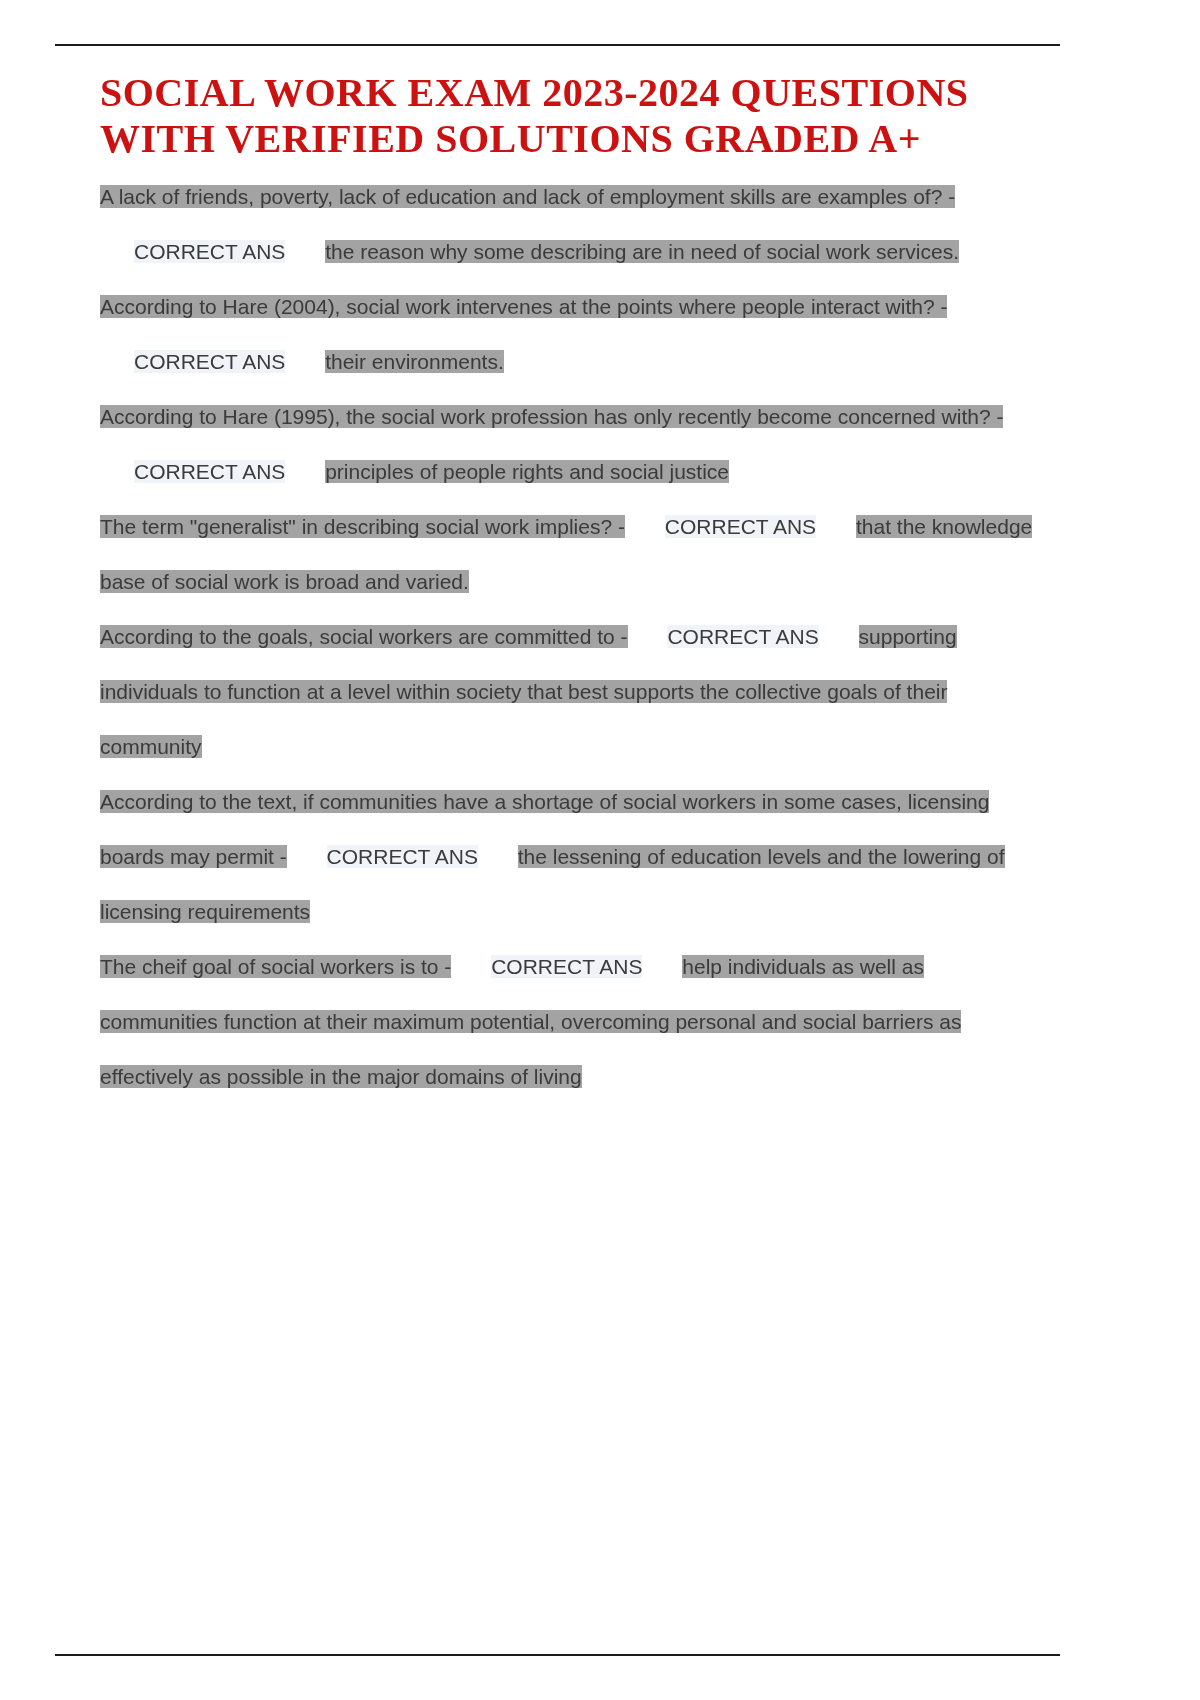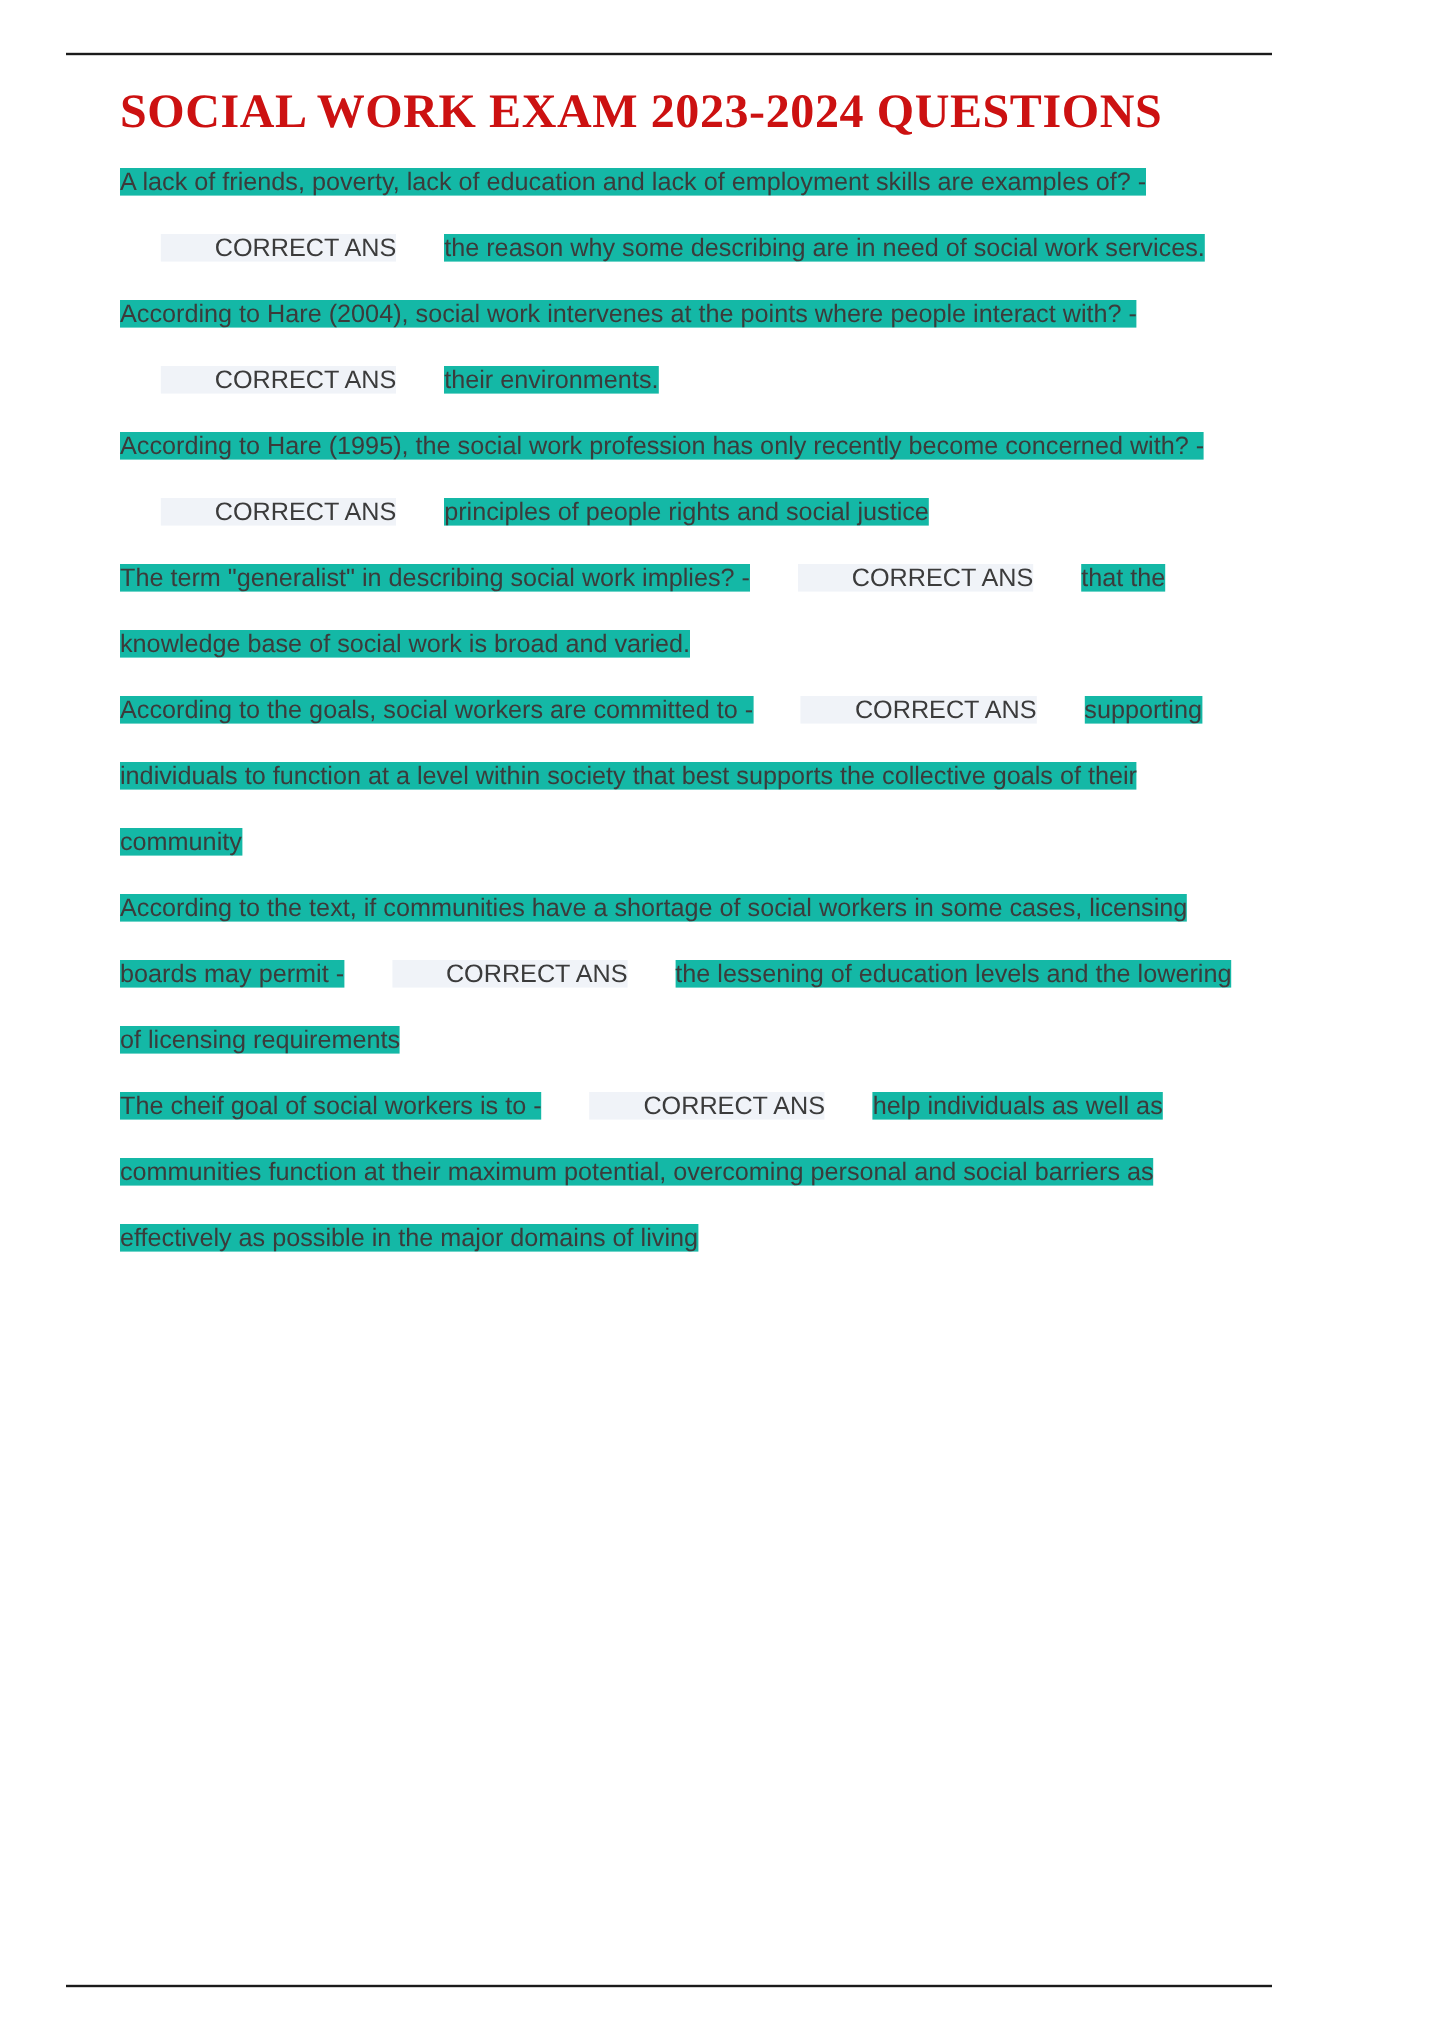--- a/index.html
+++ b/index.html
@@ -42,40 +42,40 @@
     letter-spacing: 0.5px;
   }
   .doc-title .title-line { display: block; }
   .qa {
     font-size: 21px;
     line-height: 55px;
     color: #3b3b3b;
     margin: 0;
   }
   .hl {
-    background: #14b8a6;
+    background: #a3a3a3;
   }
   .ans-label {
     background: #f0f3f8;
     margin: 0 34px;
     white-space: nowrap;
-    padding-left: 45px;
   }
 </style>
 </head>
 <body>
 
 <div class="page">
 
   <div class="rule rule-top"></div>
 
   <div class="content">
 
     <h1 class="doc-title">
       <span class="title-line">SOCIAL WORK EXAM 2023-2024 QUESTIONS</span>
+      <span class="title-line">WITH VERIFIED SOLUTIONS GRADED A+</span>
     </h1>
 
     <p class="qa">
       <span class="hl">A lack of friends, poverty, lack of education and lack of employment skills are examples of? -</span>
       <span class="hl ans-label">CORRECT ANS</span>
       <span class="hl">the reason why some describing are in need of social work services.</span>
     </p>
 
     <p class="qa">
       <span class="hl">According to Hare (2004), social work intervenes at the points where people interact with? -</span>

